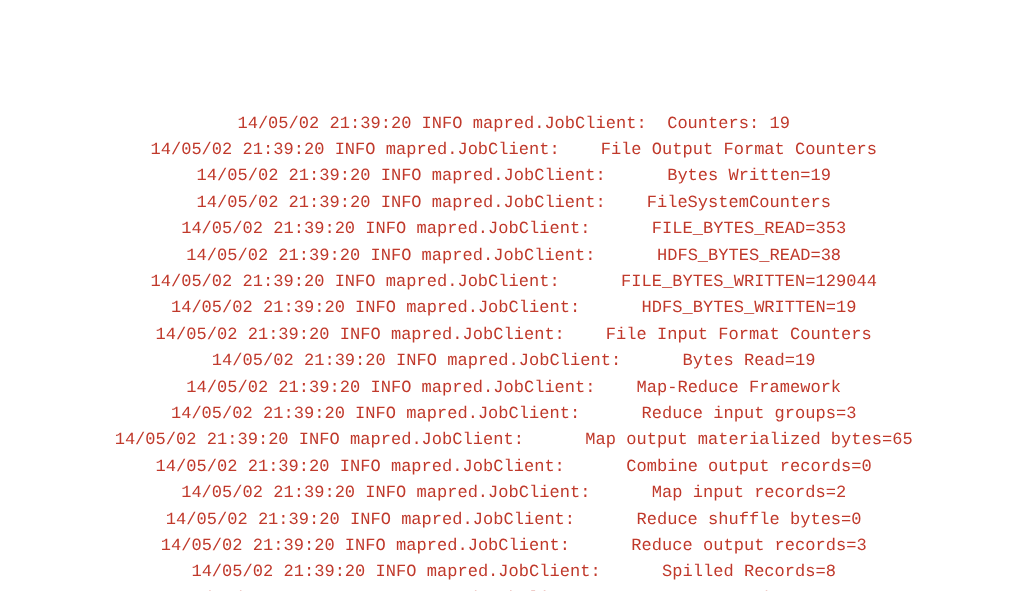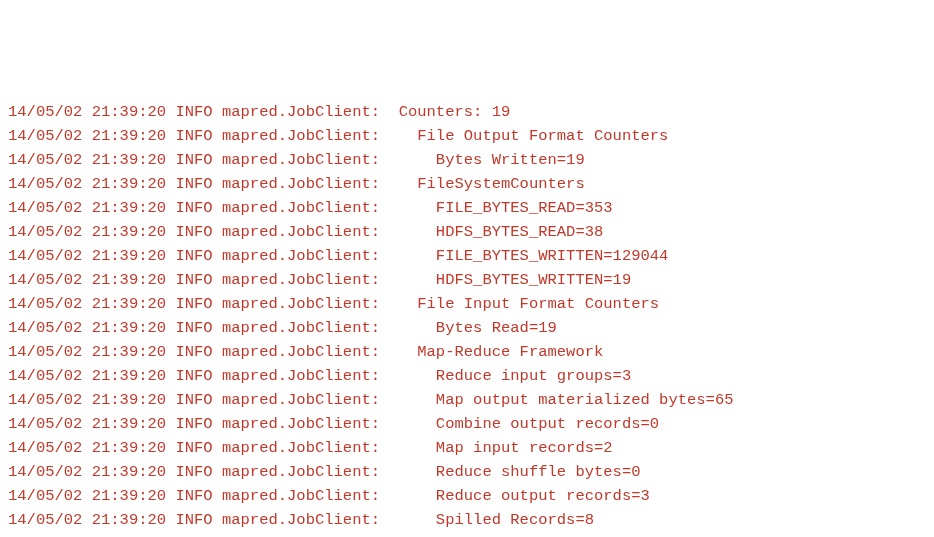--- a/index.html
+++ b/index.html
@@ -8,20 +8,21 @@
       background: #ffffff;
       font-family: "Consolas", "Courier New", monospace;
       font-size: 15.5px;
       line-height: 24px;
       color: #c0392b;
       white-space: pre;
       overflow: hidden;
     }
     .log-line {
       display: block;
+      text-align: center;
     }
   </style>
 </head>
 <body>
 
 
 
 <div id="log-container"><span class="log-line">14/05/02 21:39:20 INFO mapred.JobClient:  Counters: 19</span><span class="log-line">14/05/02 21:39:20 INFO mapred.JobClient:    File Output Format Counters</span><span class="log-line">14/05/02 21:39:20 INFO mapred.JobClient:      Bytes Written=19</span><span class="log-line">14/05/02 21:39:20 INFO mapred.JobClient:    FileSystemCounters</span><span class="log-line">14/05/02 21:39:20 INFO mapred.JobClient:      FILE_BYTES_READ=353</span><span class="log-line">14/05/02 21:39:20 INFO mapred.JobClient:      HDFS_BYTES_READ=38</span><span class="log-line">14/05/02 21:39:20 INFO mapred.JobClient:      FILE_BYTES_WRITTEN=129044</span><span class="log-line">14/05/02 21:39:20 INFO mapred.JobClient:      HDFS_BYTES_WRITTEN=19</span><span class="log-line">14/05/02 21:39:20 INFO mapred.JobClient:    File Input Format Counters</span><span class="log-line">14/05/02 21:39:20 INFO mapred.JobClient:      Bytes Read=19</span><span class="log-line">14/05/02 21:39:20 INFO mapred.JobClient:    Map-Reduce Framework</span><span class="log-line">14/05/02 21:39:20 INFO mapred.JobClient:      Reduce input groups=3</span><span class="log-line">14/05/02 21:39:20 INFO mapred.JobClient:      Map output materialized bytes=65</span><span class="log-line">14/05/02 21:39:20 INFO mapred.JobClient:      Combine output records=0</span><span class="log-line">14/05/02 21:39:20 INFO mapred.JobClient:      Map input records=2</span><span class="log-line">14/05/02 21:39:20 INFO mapred.JobClient:      Reduce shuffle bytes=0</span><span class="log-line">14/05/02 21:39:20 INFO mapred.JobClient:      Reduce output records=3</span><span class="log-line">14/05/02 21:39:20 INFO mapred.JobClient:      Spilled Records=8</span><span class="log-line">14/05/02 21:39:20 INFO mapred.JobClient:      Map output bytes=51</span></div>
 
 

